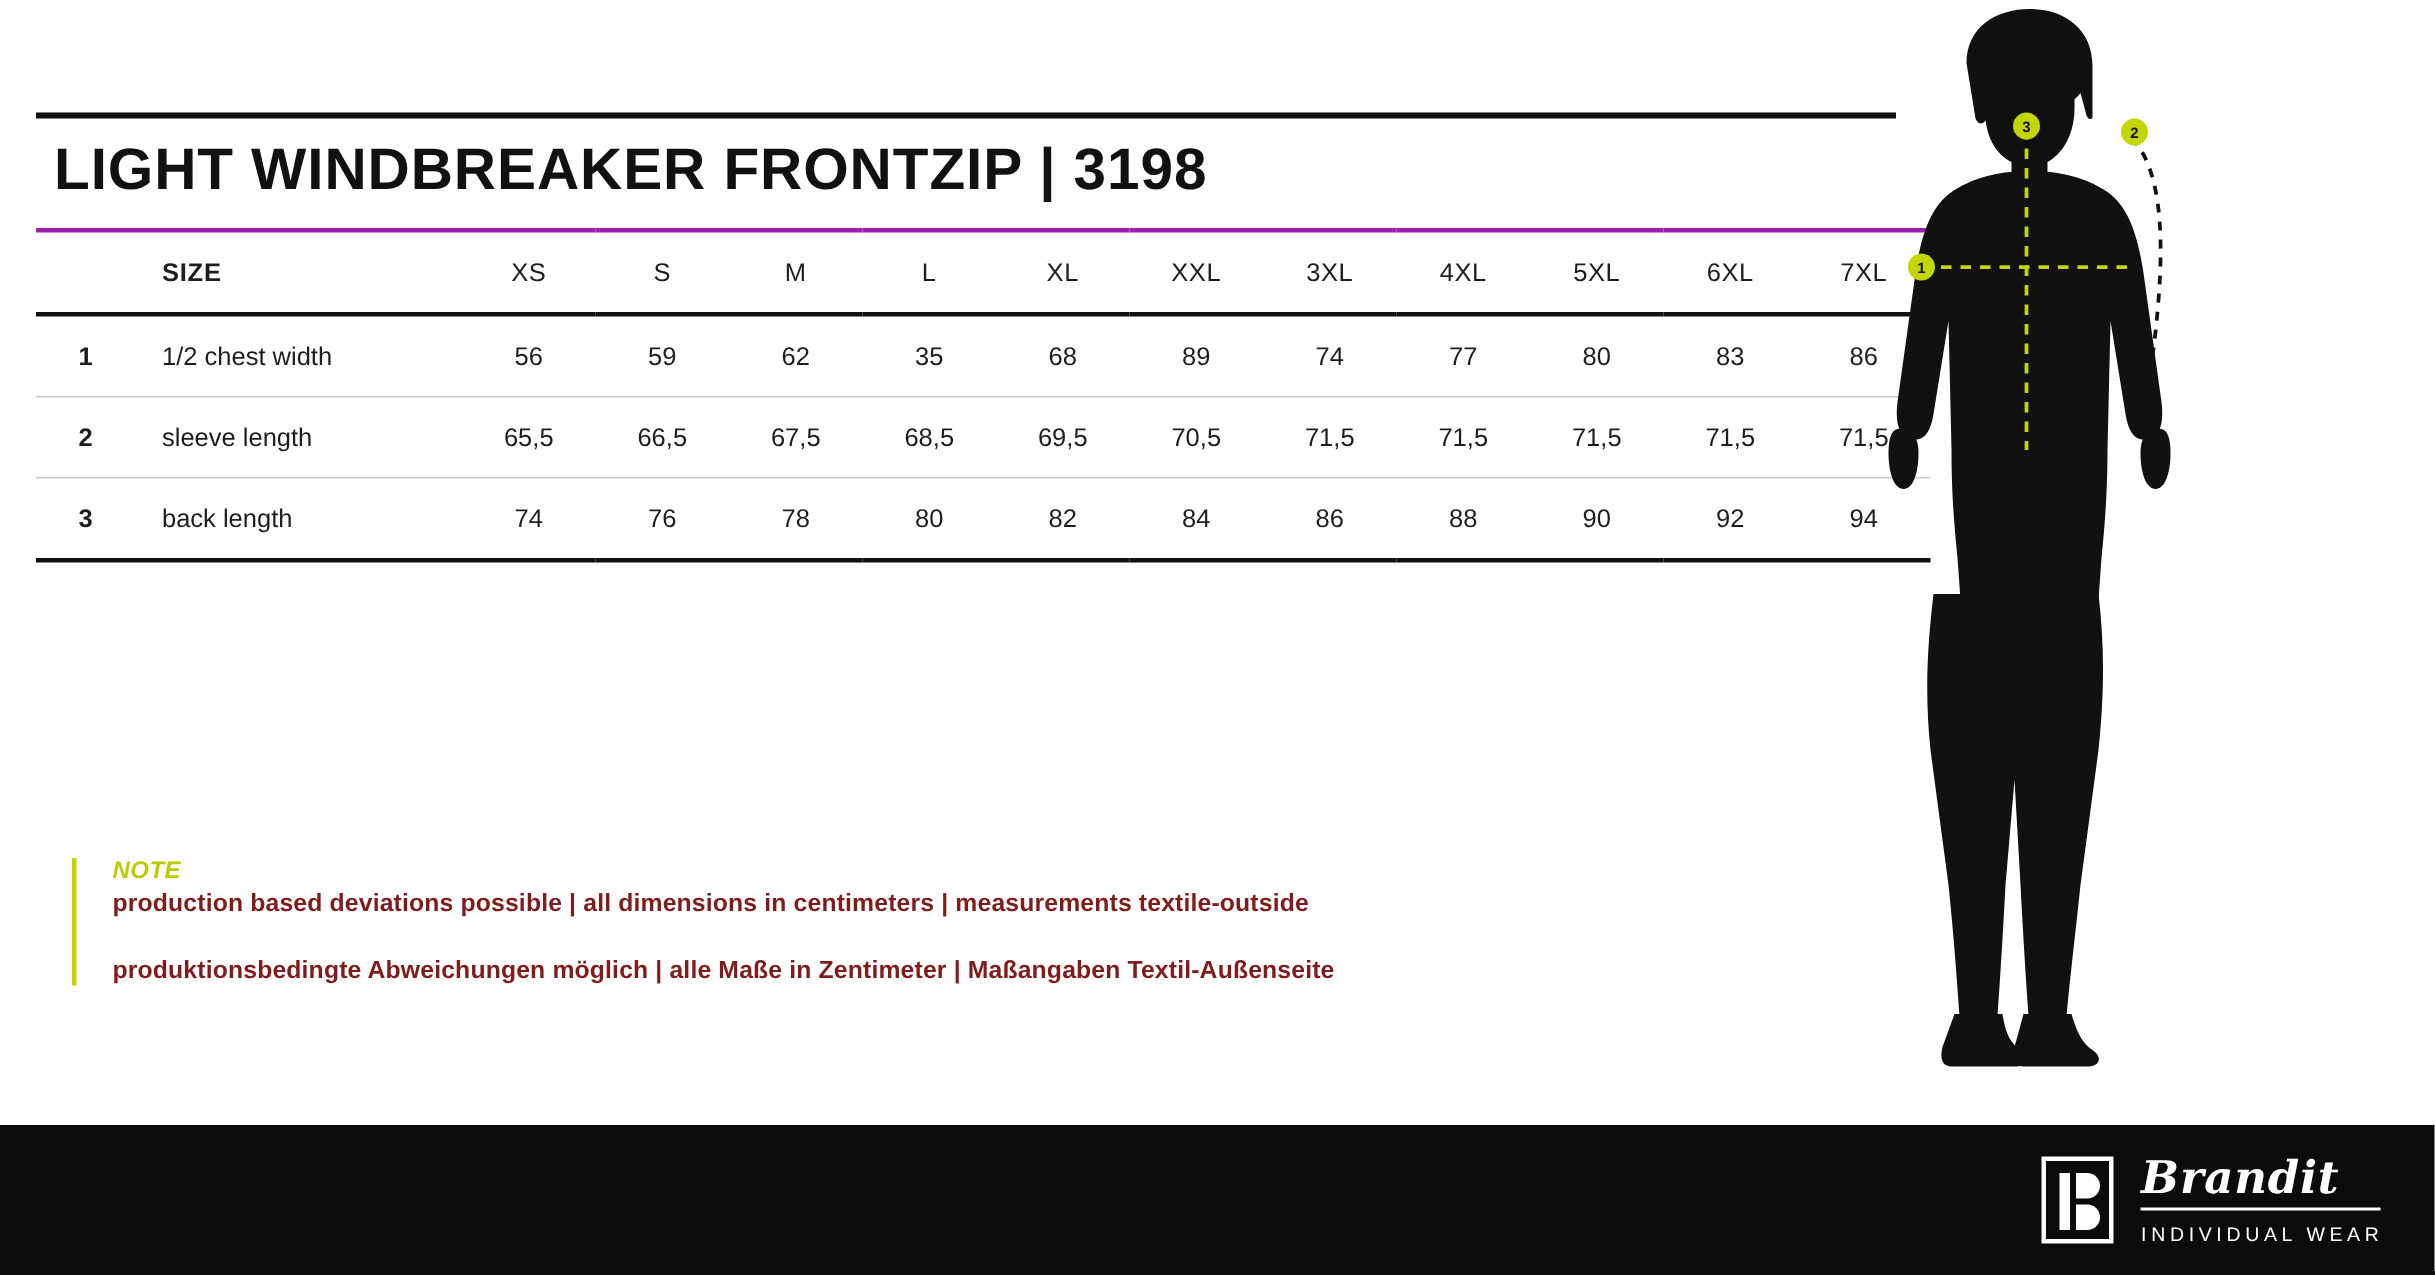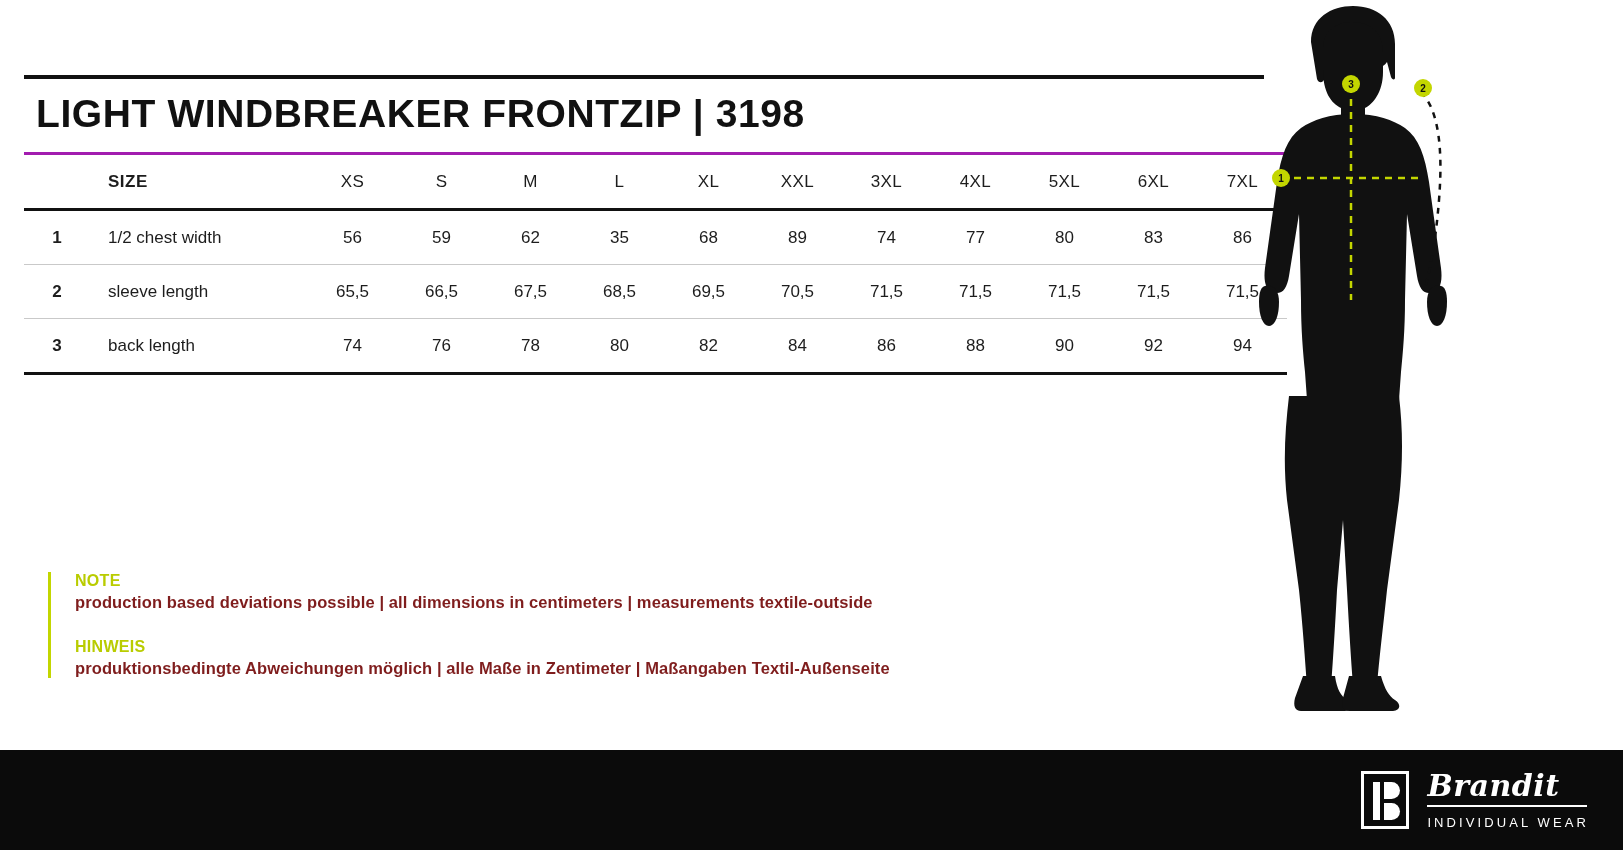--- a/index.html
+++ b/index.html
@@ -108,20 +108,21 @@
     width: 1000px;
     padding-left: 24px;
     border-left: 3px solid #c3d600;
   }
   .note-head {
     color: #b9cc00;
     font-weight: bold;
     font-size: 16px;
     letter-spacing: 0.3px;
     margin-bottom: 3px;
+    font-style: italic;
   }
   .note-body {
     color: #7f1d1d;
     font-weight: bold;
     font-size: 16.5px;
     letter-spacing: 0.1px;
   }
   .note-gap { height: 26px; }
 
   
@@ -277,21 +278,20 @@
           <td class="col-size">94</td>
         </tr>
       </tbody>
     </table>
   </div>
 
   <div class="notes">
     <div class="note-head">NOTE</div>
     <div class="note-body">production based deviations possible | all dimensions in centimeters | measurements textile-outside</div>
     <div class="note-gap"></div>
-    <div class="note-head">HINWEIS</div>
     <div class="note-body">produktionsbedingte Abweichungen möglich | alle Maße in Zentimeter | Maßangaben Textil-Außenseite</div>
   </div>
 
 </div>
 
 <div class="figure">
   <svg width="370" height="770" viewBox="0 0 370 770" xmlns="http://www.w3.org/2000/svg">
     <g fill="#111111">
 
       <path d="M58 42 C58 18 78 6 100 6 C124 6 142 20 142 44 L142 78 C142 80 139 80 138 77 L134 62 C130 68 120 72 108 72 C96 72 86 70 78 64 L72 78 C70 83 66 84 64 79 Z"></path>

